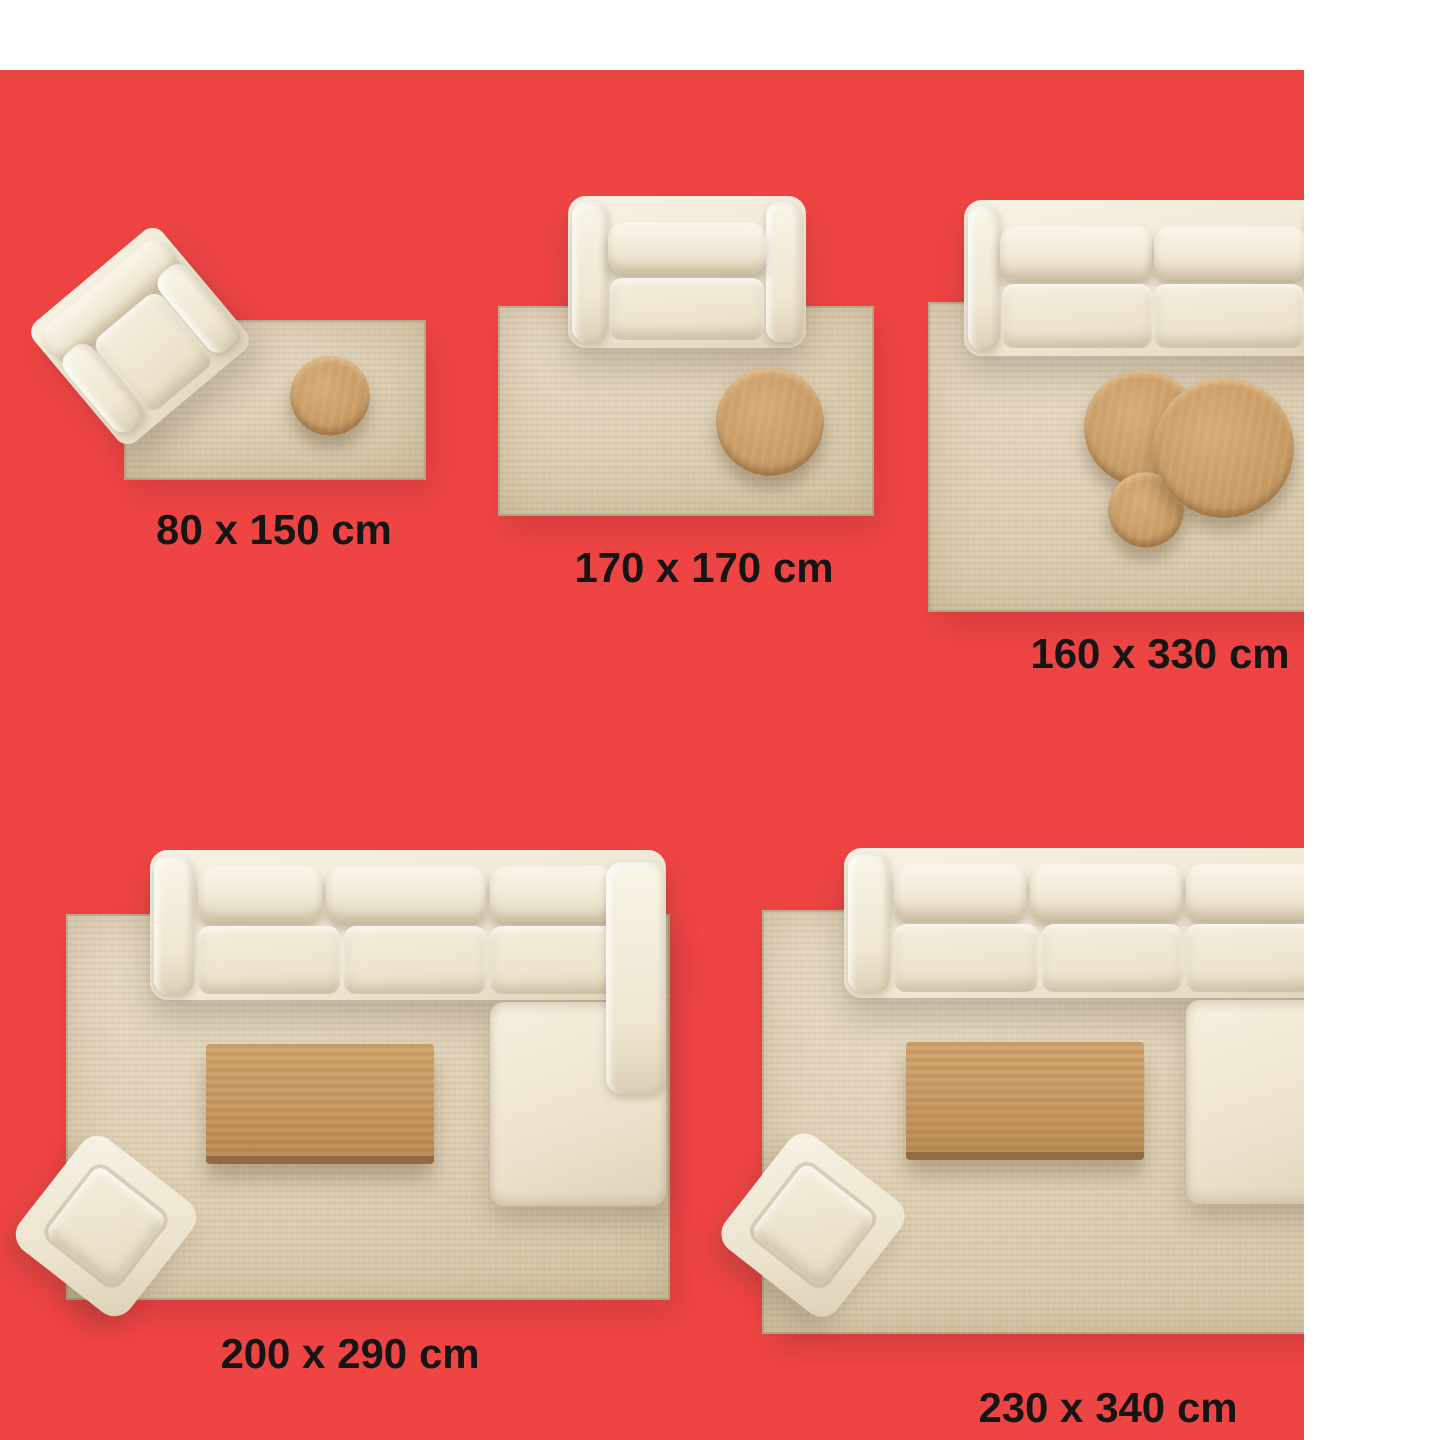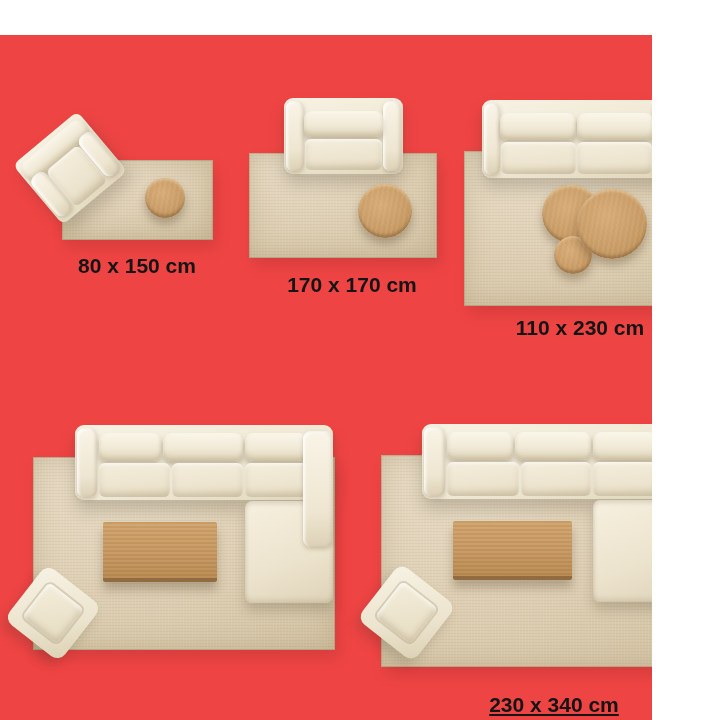--- a/index.html
+++ b/index.html
@@ -137,21 +137,21 @@
     <div class="backc" style="left:18px;top:13px;width:76px;height:27px;"></div>
     <div class="backc" style="right:18px;top:13px;width:76px;height:27px;"></div>
     <div class="seat" style="left:19px;top:42px;width:75px;height:32px;"></div>
     <div class="seat" style="right:19px;top:42px;width:75px;height:32px;"></div>
   </div>
 
   <div class="round-table" style="left:542px;top:150px;width:58px;height:58px;"></div>
   <div class="round-table" style="left:554px;top:201px;width:38px;height:38px;"></div>
   <div class="round-table" style="left:577px;top:154px;width:70px;height:70px;"></div>
 
-  <div class="size-label" style="left:480px;top:281px;">110 x 230 cm</div>
+  <div class="size-label" style="left:480px;top:281px;">160 x 330 cm</div>
 
   <div class="rug" style="left:33px;top:422px;width:302px;height:193px;"></div>
 
   <div class="sofa" style="left:75px;top:390px;width:258px;height:182px;">
     <div class="shell" style="height:75px;bottom:auto;"></div>
     <div class="chaise" style="left:170px;top:76px;width:88px;height:102px;"></div>
     <div class="arm" style="left:2px;top:3px;width:20px;height:69px;"></div>
     <div class="backc" style="left:24px;top:8px;width:62px;height:28px;"></div>
     <div class="backc" style="left:88px;top:8px;width:80px;height:28px;"></div>
     <div class="backc" style="left:170px;top:8px;width:62px;height:28px;"></div>
@@ -160,20 +160,21 @@
     <div class="seat" style="left:170px;top:38px;width:63px;height:34px;"></div>
     <div class="arm" style="left:228px;top:6px;width:30px;height:116px;border-radius:8px;"></div>
   </div>
 
   <div class="coffee-table" style="left:103px;top:487px;width:114px;height:56px;"></div>
 
   <div class="ottoman" style="left:18px;top:543px;width:70px;height:70px;transform:rotate(38deg);">
     <div class="inner"></div>
   </div>
 
+  <div class="size-label" style="left:75px;top:631px;">200 x 290 cm</div>
 
   <div class="rug" style="left:381px;top:420px;width:310px;height:212px;"></div>
 
   <div class="sofa" style="left:422px;top:389px;width:264px;height:180px;">
     <div class="shell" style="height:75px;bottom:auto;"></div>
     <div class="chaise" style="left:171px;top:76px;width:93px;height:102px;"></div>
     <div class="arm" style="left:2px;top:3px;width:21px;height:69px;"></div>
     <div class="backc" style="left:25px;top:8px;width:66px;height:28px;"></div>
     <div class="backc" style="left:93px;top:8px;width:76px;height:28px;"></div>
     <div class="backc" style="left:171px;top:8px;width:64px;height:28px;"></div>
@@ -182,15 +183,15 @@
     <div class="seat" style="left:171px;top:38px;width:64px;height:34px;"></div>
     <div class="arm" style="left:236px;top:6px;width:28px;height:117px;border-radius:8px;"></div>
   </div>
 
   <div class="coffee-table" style="left:453px;top:486px;width:119px;height:55px;"></div>
 
   <div class="ottoman" style="left:371px;top:542px;width:71px;height:71px;transform:rotate(38deg);">
     <div class="inner"></div>
   </div>
 
-  <div class="size-label" style="left:454px;top:658px;text-decoration:underline;">230 x 340 cm</div>
+  <div class="size-label" style="left:454px;top:658px;">230 x 340 cm</div>
 
 </div>
 
 </body></html>

